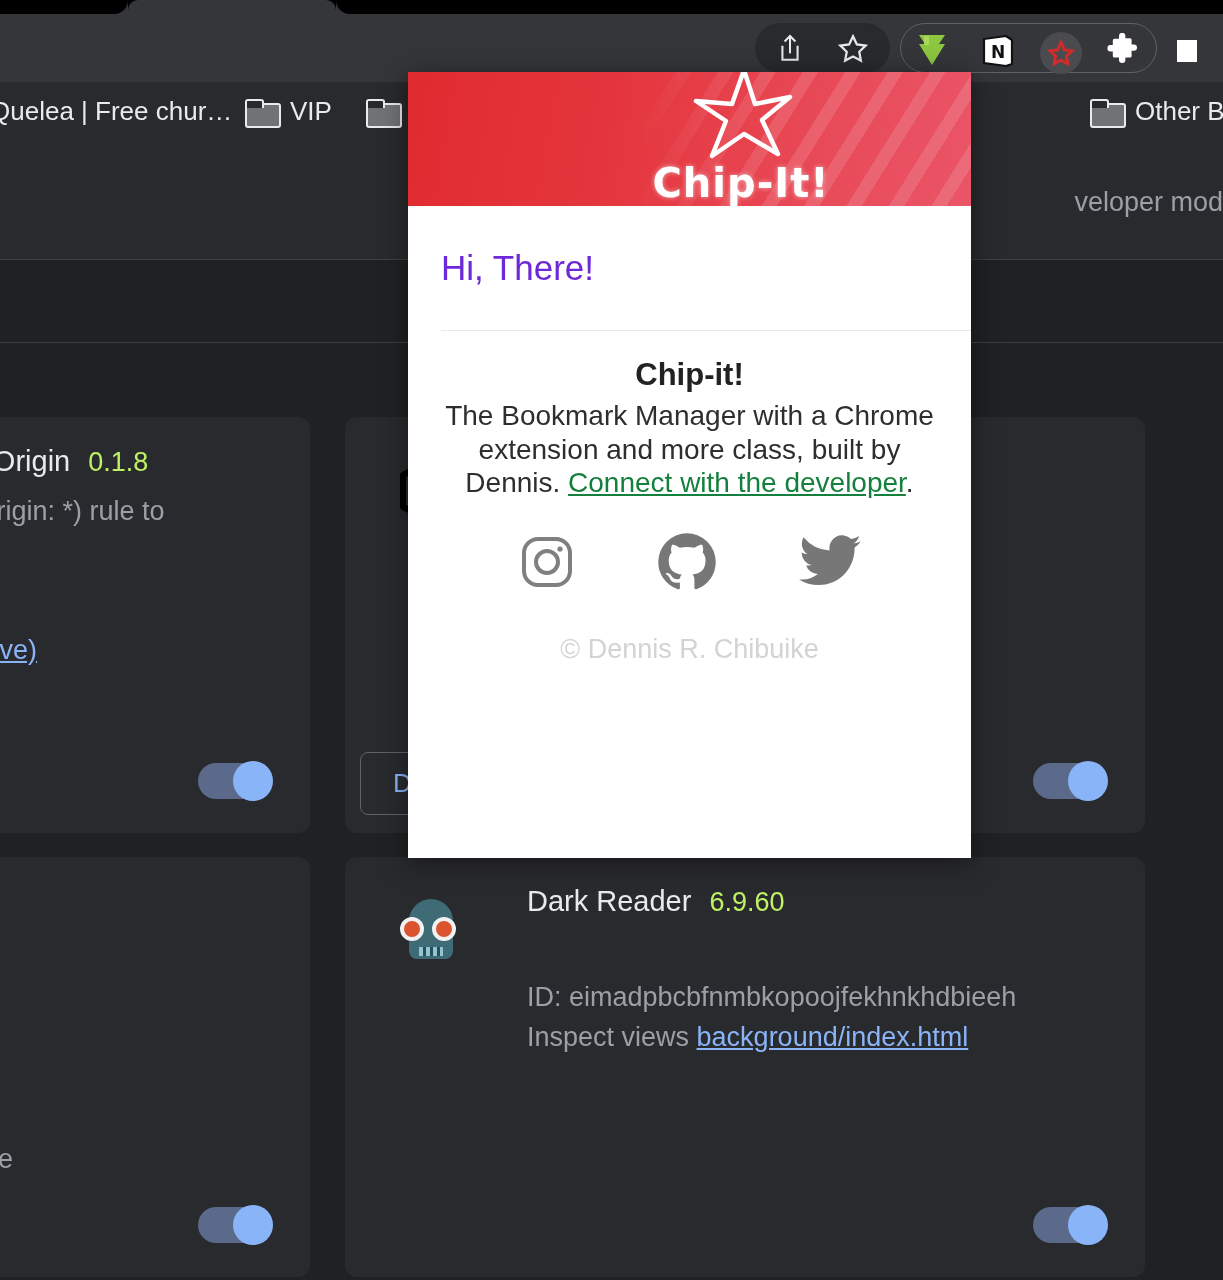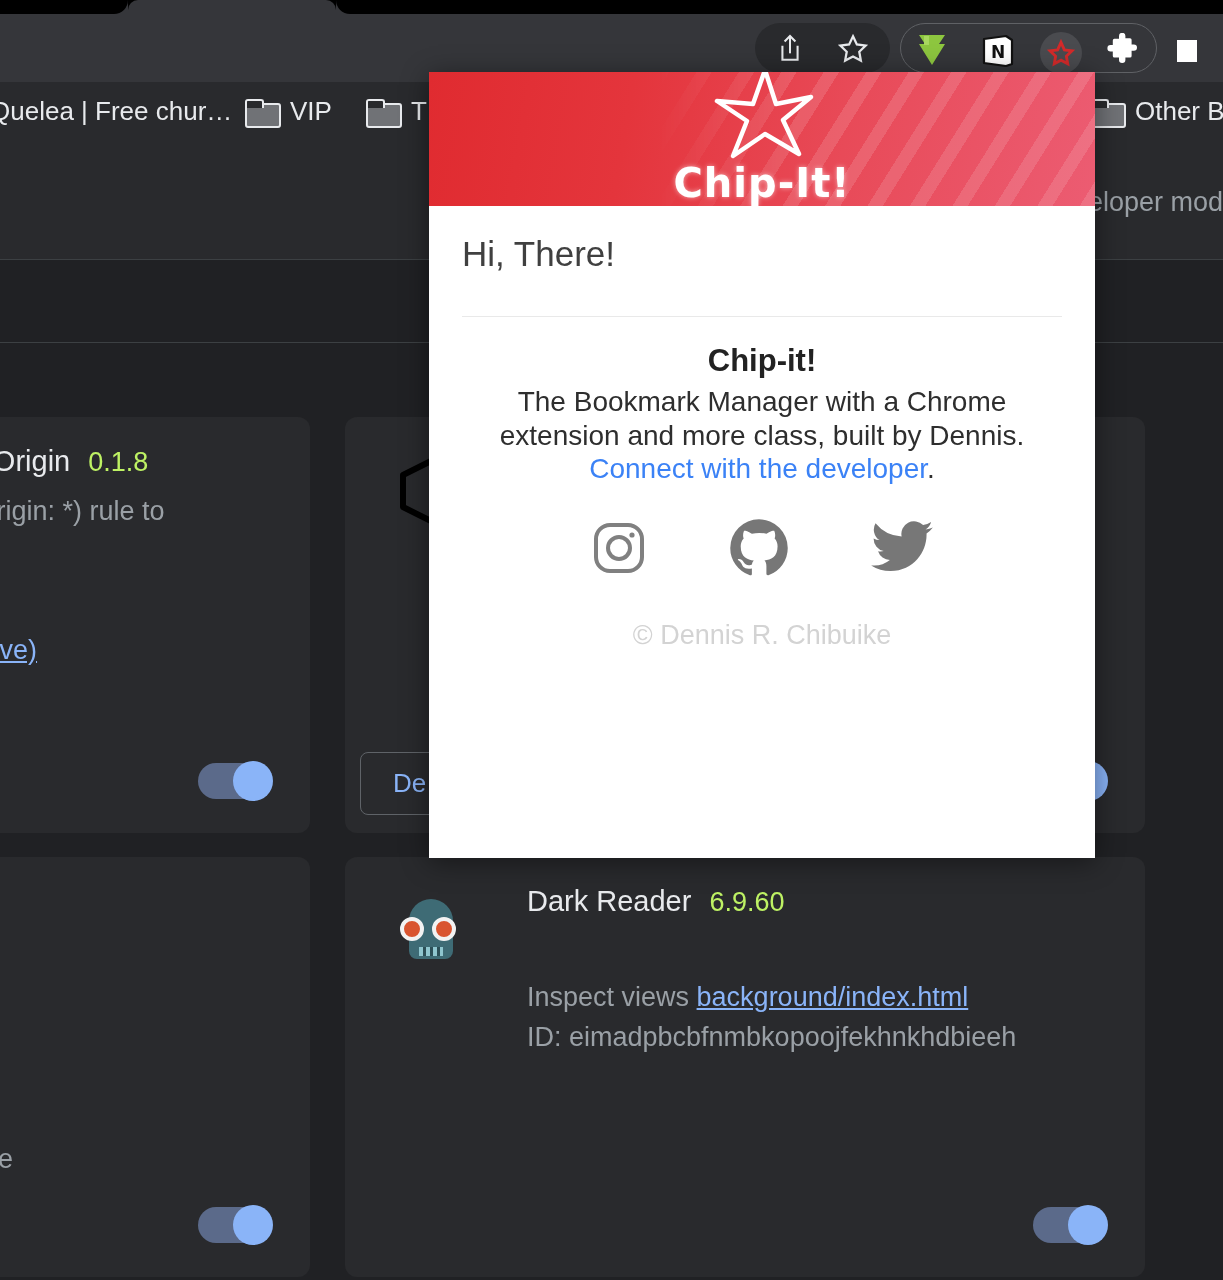--- a/index.html
+++ b/index.html
@@ -144,21 +144,21 @@
   .dr-teeth {
     position:absolute; left:24px; top:52px; width:24px; height:9px;
     background:repeating-linear-gradient(90deg,#8fc6cf 0 4px,#2c4f57 4px 7px);
   }
   
   .cube-icon { position:relative; width:76px; height:76px; }
   .cube-icon svg { position:absolute; left:0; top:0; }
 
   
   .popup {
-    position:absolute; left:429px; top:72px; width:666px; height:786px;
+    position:absolute; left:408px; top:72px; width:563px; height:786px;
     background:#ffffff; overflow:hidden;
     box-shadow: 0 4px 26px rgba(0,0,0,.45);
   }
   .popup-banner {
     position:relative; width:666px; height:134px; overflow:hidden;
     background: linear-gradient(100deg, #e02b30 0%, #e4353c 30%, #e84a58 62%, #ec5c72 100%);
   }
   .banner-stripes {
     position:absolute; inset:0;
     background: repeating-linear-gradient(-58deg,
@@ -173,33 +173,33 @@
   }
   .banner-star { margin-top:-8px; }
   .banner-word {
     margin-top:-12px;
     color:#ffffff; font-size:40px; font-weight:700; letter-spacing:1px;
     font-family:"DejaVu Sans", sans-serif;
     text-shadow:0 0 5px rgba(255,255,255,.55);
   }
 
   .popup-body { padding:0 33px; }
-  .greeting { margin-top:28px; color:#404040; font-size:35px; font-weight:400; }
+  .greeting { margin-top:42px; color:#6d28d9; font-size:35px; font-weight:400; }
 
   .signin-btn {
     display:block; width:600px; height:80px; margin-top:56px;
     background:#bfbfbf; border:none; color:#ffffff;
     font-size:31px; font-family:"Liberation Sans", sans-serif; cursor:pointer;
   }
   .divider { width:600px; height:1px; background:#e9e9e9; margin-top:42px; }
 
   .about { text-align:center; margin-top:26px; }
   .about-title { color:#222; font-size:31px; font-weight:700; }
   .about-desc { color:#2e2e2e; font-size:28px; line-height:1.2; margin-top:6px; }
-  .dev-link { color:#3b82f6; cursor:pointer; }
+  .dev-link { color:#15803d; text-decoration:underline; cursor:pointer; }
 
   .socials { display:flex; justify-content:center; align-items:center; gap:82px; margin-top:32px; }
   .social-icon { cursor:pointer; display:flex; align-items:center; justify-content:center; }
   .copyright { text-align:center; color:#d3d3d3; font-size:27px; margin-top:42px; }
 </style>
 </head>
 <body>
 
 <div class="browser-root">
 
@@ -333,24 +333,24 @@
           <div class="dr-glass r"></div>
           <div class="dr-teeth"></div>
         </div>
       </div>
       <div class="card-body">
         <div class="card-title-row">
           <span class="card-name">Dark Reader</span>
           <span class="card-version">6.9.60</span>
         </div>
         <div class="card-meta">
+          <div>ID: eimadpbcbfnmbkopoojfekhnkhdbieeh</div>
           <div>
             <span>Inspect views </span><span class="card-link">background/index.html</span>
           </div>
-          <div>ID: eimadpbcbfnmbkopoojfekhnkhdbieeh</div>
         </div>
       </div>
       <div class="toggle"></div>
     </div>
   </div>
 
   <div class="popup">
 
     <div class="popup-banner">
       <div class="banner-stripes"></div>

